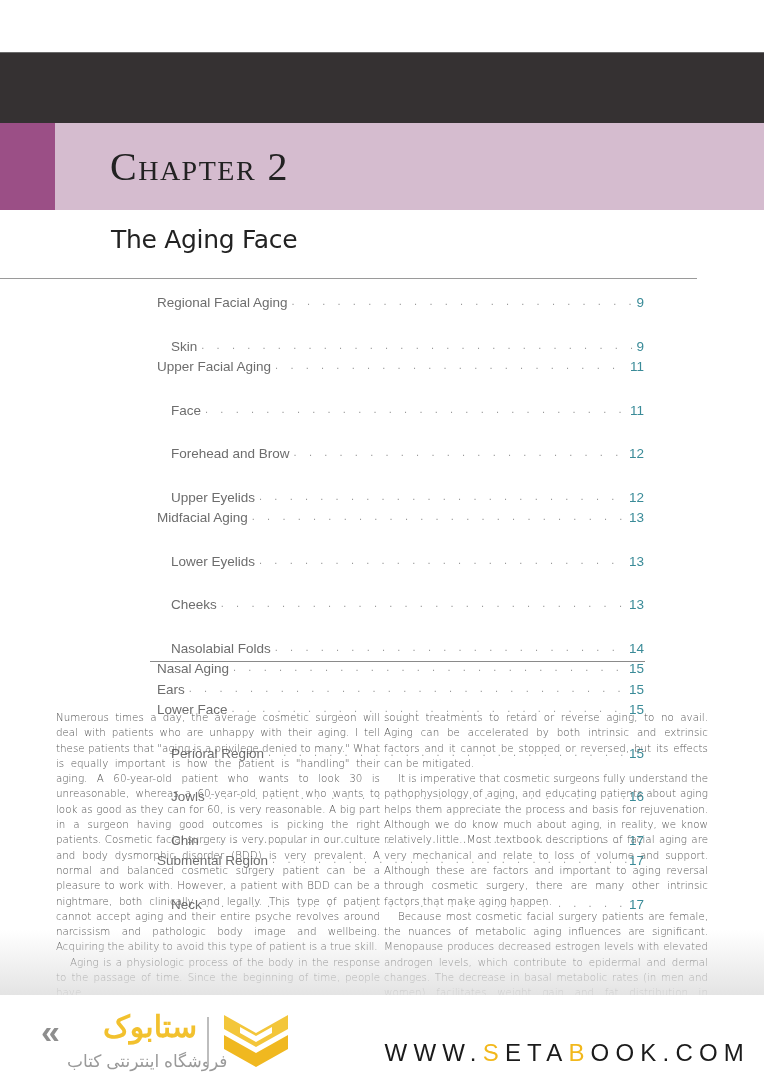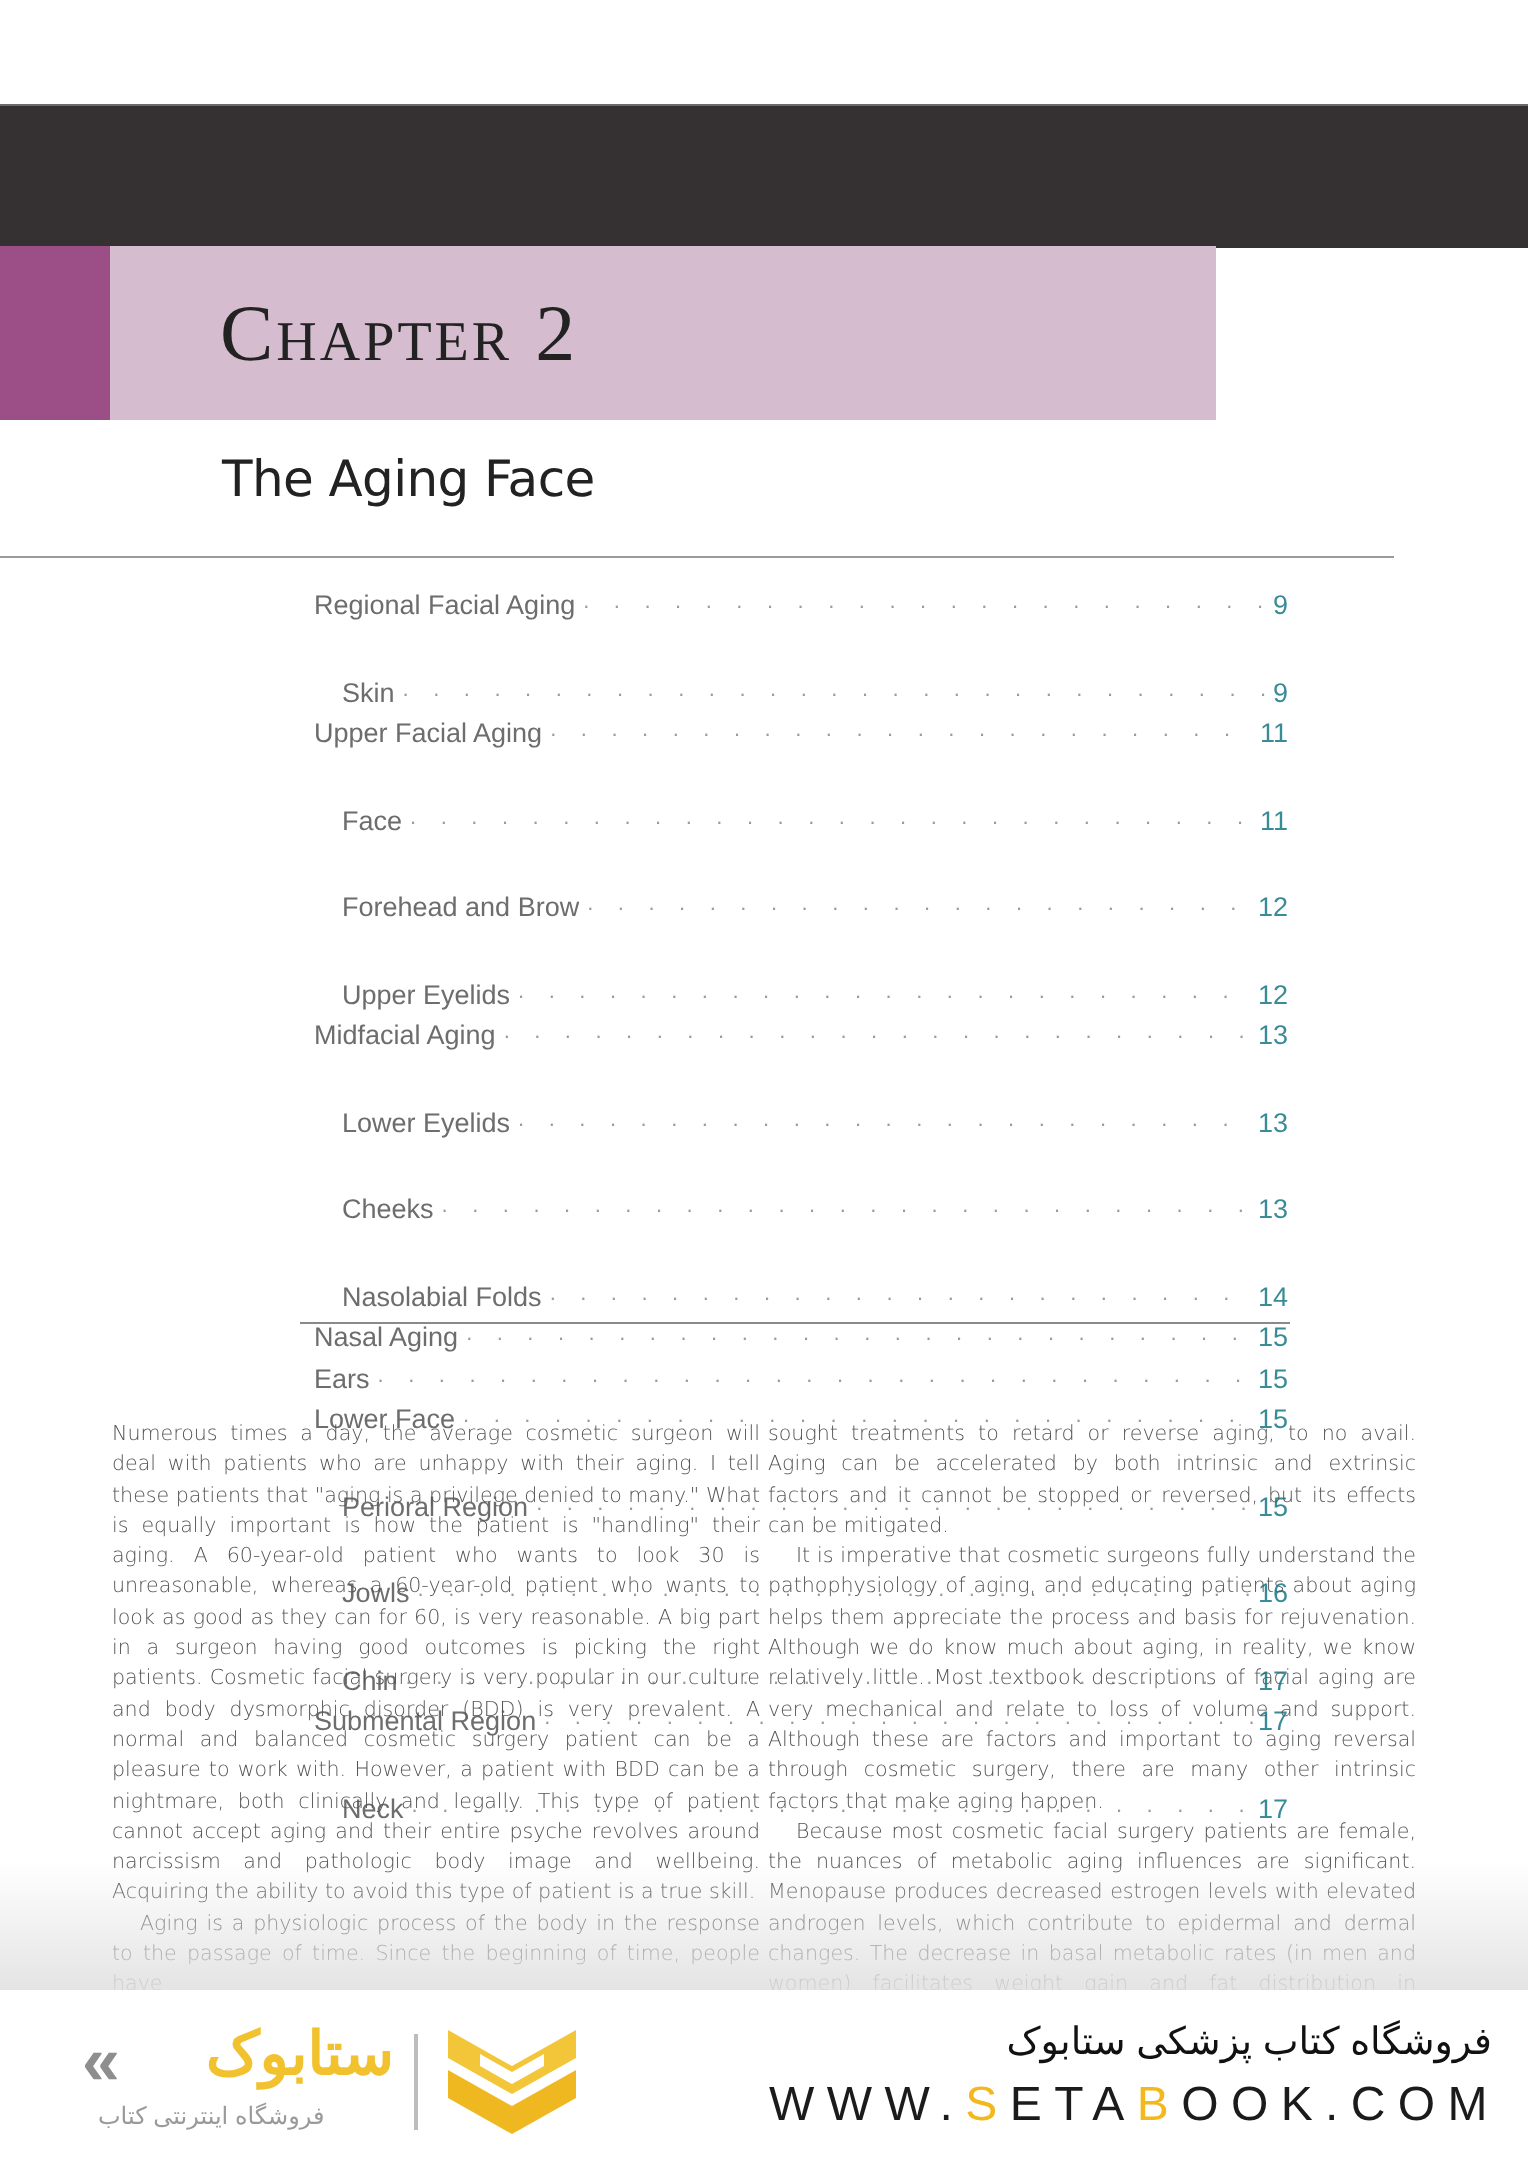--- a/index.html
+++ b/index.html
@@ -7,21 +7,21 @@
       width: 764px; height: 1080px; overflow: hidden; position: relative;
       background: #ffffff;
       font-family: "Liberation Sans", sans-serif;
       color: #3a3a3a;
     }
     .top-band {
       position: absolute; left: 0; top: 52px; width: 764px; height: 71px;
       background: #353132; border-top: 1px solid #6a6a6a;
     }
     .chapter-band {
-      position: absolute; left: 0; top: 123px; width: 608px; height: 87px;
+      position: absolute; left: 0; top: 123px; width: 764px; height: 87px;
       background: #d5bccf;
     }
     .chapter-accent {
       position: absolute; left: 0; top: 0; width: 55px; height: 87px;
       background: #9b4f86;
     }
     .chapter-label {
       position: absolute; left: 110px; top: 20px;
       font-family: "Liberation Serif", serif; font-size: 40px;
       letter-spacing: 1.5px; color: #222;
@@ -80,21 +80,21 @@
     }
     .logo-latin {
       position: absolute; left: 6px; top: 3px; font-size: 34px; font-weight: bold;
       color: #8e8e8e; letter-spacing: -1px;
     }
     .logo-word {
       position: absolute; left: 68px; top: 0px; font-size: 30px; font-weight: bold;
       color: #f2c12e;
     }
     .logo-sub {
-      position: absolute; left: 14px; top: 42px; font-size: 12px; color: #9a9a9a;
+      position: absolute; left: 32px; top: 42px; font-size: 17px; color: #9a9a9a;
     }
     .logo-divider {
       position: absolute; left: 172px; top: 8px; width: 2px; height: 48px;
       background: #bdbdbd;
     }
     .logo-mark { position: absolute; left: 185px; top: 4px; }
     .store-name {
       position: absolute; right: 18px; top: 14px;
       font-size: 19px; color: #111; direction: rtl;
     }
@@ -229,17 +229,16 @@
     <span class="logo-latin">«</span>
     <span class="logo-word">ستابوک</span>
     <span class="logo-sub">فروشگاه اینترنتی کتاب</span>
     <div class="logo-divider"></div>
     <svg class="logo-mark" width="72" height="56" viewBox="0 0 72 56">
       <polygon points="4,2 36,20 68,2 68,16 36,34 4,16" fill="#f3c63a"></polygon>
       <polygon points="4,22 36,40 68,22 68,36 36,54 4,36" fill="#f0b820"></polygon>
       <polygon points="20,14 36,23 52,14 52,20 36,29 20,20" fill="#ffffff"></polygon>
     </svg>
   </div>
-  <div class="store-name">فروشگاه کتاب پزشکی ستابوک</div>
   <div class="store-url">
     <span>WWW.</span><span class="hl">S</span><span>ETA</span><span class="hl">B</span><span>OOK.COM</span>
   </div>
 </div>
 
 </body></html>

